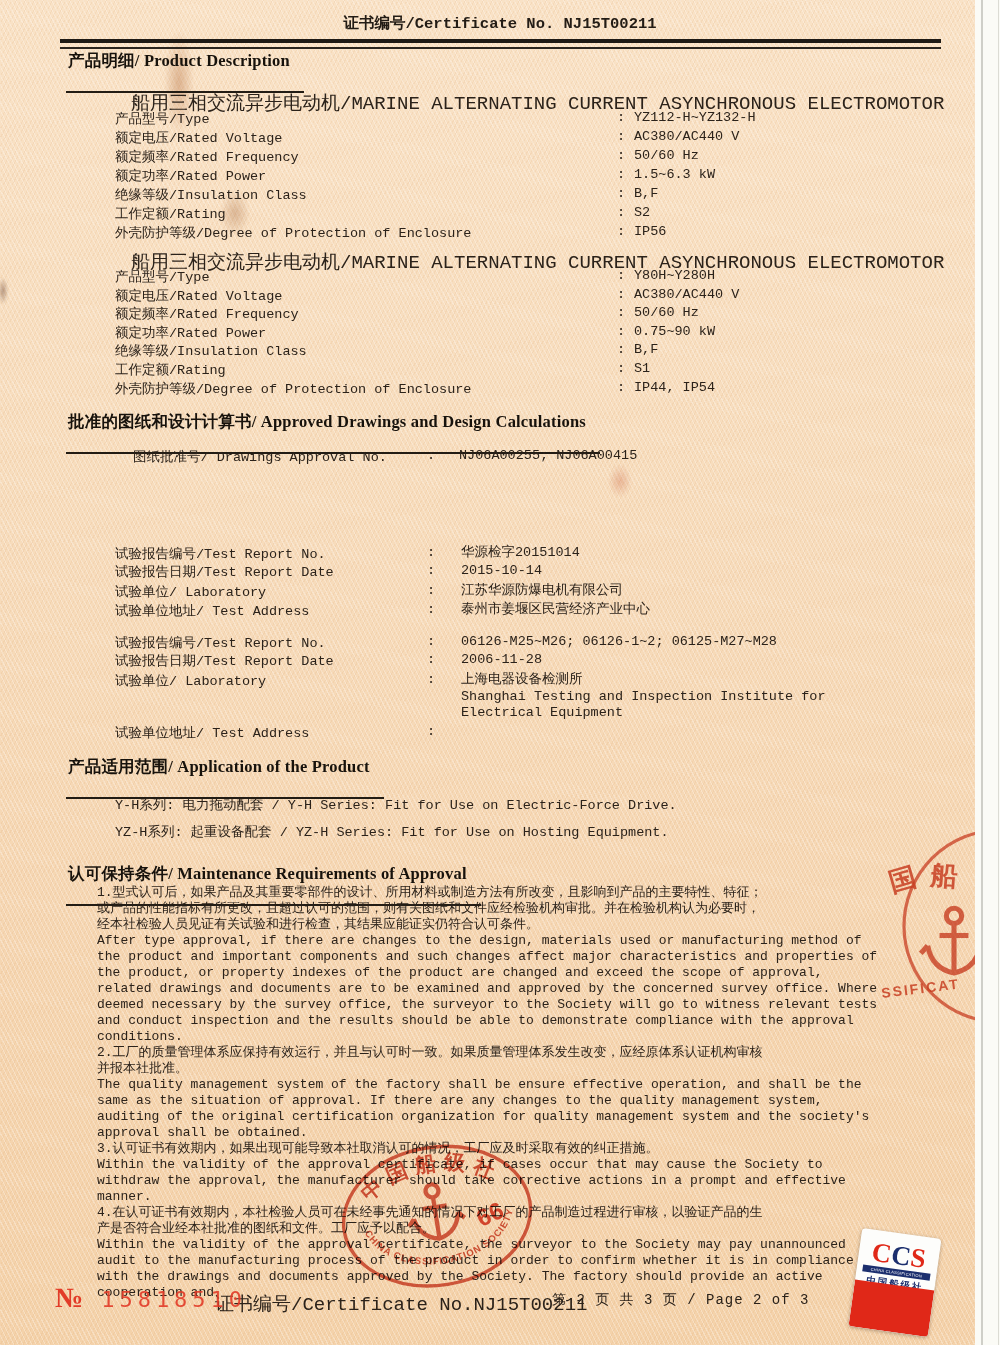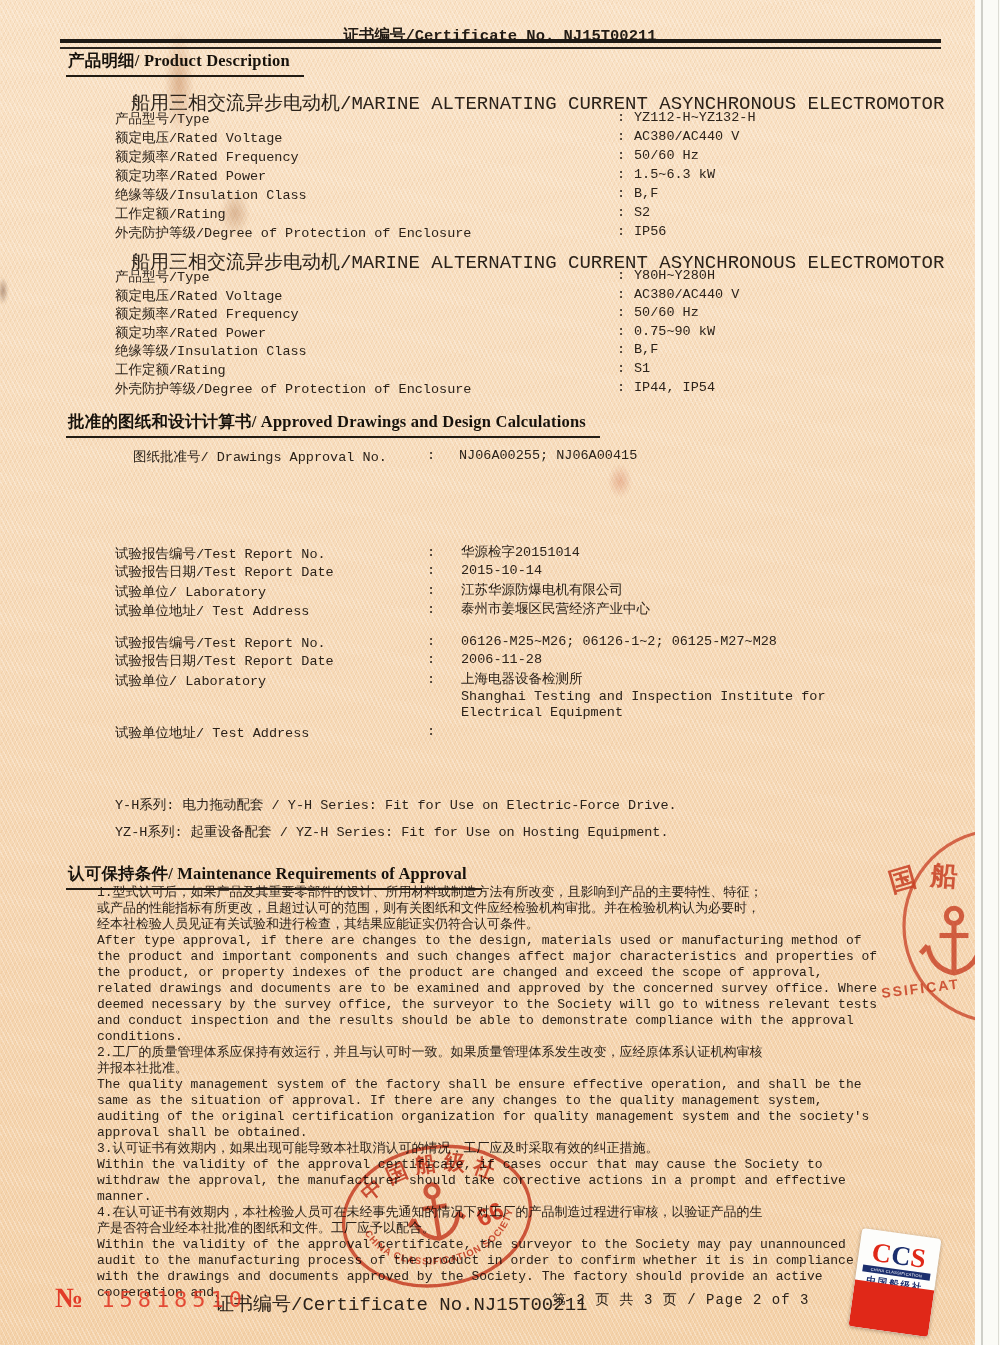--- a/index.html
+++ b/index.html
@@ -27,27 +27,27 @@
   .stain.s3{left:608px;top:464px;width:24px;height:34px;
     background:radial-gradient(ellipse at center,rgba(196,84,48,.30),rgba(196,84,48,0) 70%);}
   .stain.s4{left:-2px;top:278px;width:10px;height:26px;
     background:radial-gradient(ellipse at center,rgba(110,70,50,.5),rgba(110,70,50,0) 75%);}
 
   
   .mono{font-family:"Liberation Mono","DejaVu Sans Mono",monospace;color:#2b221a;}
   .layer{position:absolute;inset:0;z-index:3;}
 
   .cert-head{position:absolute;left:60px;top:13px;width:880px;text-align:center;
-             font:bold 15.5px "Liberation Mono","DejaVu Sans Mono",monospace;color:#231c15;margin-top:12px;}
+             font:bold 15.5px "Liberation Mono","DejaVu Sans Mono",monospace;color:#231c15;}
   .rule-thick{position:absolute;left:60px;top:39px;width:881px;height:4px;background:#1e1a15;}
   .rule-thin{position:absolute;left:60px;top:47px;width:881px;height:1.6px;background:#2a241d;}
 
   .sec-title{position:absolute;left:66px;font-family:"Liberation Serif","DejaVu Serif",serif;
              font-weight:bold;font-size:16.5px;color:#17120c;letter-spacing:.2px;
-             border-bottom:2.5px solid #221c14;padding:0 14px 3px 2px;white-space:nowrap;}
+             border-bottom:2.5px solid #221c14;padding:0 14px 19px 2px;white-space:nowrap;}
 
   .intro{position:absolute;left:131px;font-size:19px;white-space:nowrap;}
   .frow{position:absolute;left:115px;width:840px;height:18px;font-size:13.5px;}
   .frow .flabel{position:absolute;left:0;white-space:nowrap;}
   .frow .fcolon{position:absolute;left:502px;}
   .frow .fvalue{position:absolute;left:519px;white-space:pre-line;line-height:16.5px;}
   .frow.narrow .fcolon{left:312px;}
   .frow.narrow .fvalue{left:346px;}
   .frow.draw{left:133px;}
   .frow.draw .fcolon{left:294px;}
@@ -216,20 +216,21 @@
         <span class="fcolon">:</span>
         <span class="fvalue">上海电器设备检测所
 Shanghai Testing and Inspection Institute for
 Electrical Equipment</span>
       </div>
     <div class="frow narrow" style="top:724px">
         <span class="flabel">试验单位地址/ Test Address</span>
         <span class="fcolon">:</span>
       </div>
 
+    <div class="sec-title" style="top:756px">产品适用范围/ Application of the Product</div>
     <div class="app-line" style="top:823px">YZ-H系列: 起重设备配套 / YZ-H Series: Fit for Use on Hosting Equipment.</div>
     <div class="app-line" style="top:796px">Y-H系列: 电力拖动配套 / Y-H Series: Fit for Use on Electric-Force Drive.</div>
 
     <div class="sec-title" style="top:863px">认可保持条件/ Maintenance Requirements of Approval</div>
     <div class="maint">1.型式认可后，如果产品及其重要零部件的设计、所用材料或制造方法有所改变，且影响到产品的主要特性、特征；
 或产品的性能指标有所更改，且超过认可的范围，则有关图纸和文件应经检验机构审批。并在检验机构认为必要时，
 经本社检验人员见证有关试验和进行检查，其结果应能证实仍符合认可条件。
 After type approval, if there are changes to the design, materials used or manufacturing method of
 the product and important components and such changes affect major characteristics and properties of
 the product, or property indexes of the product are changed and exceed the scope of approval,

